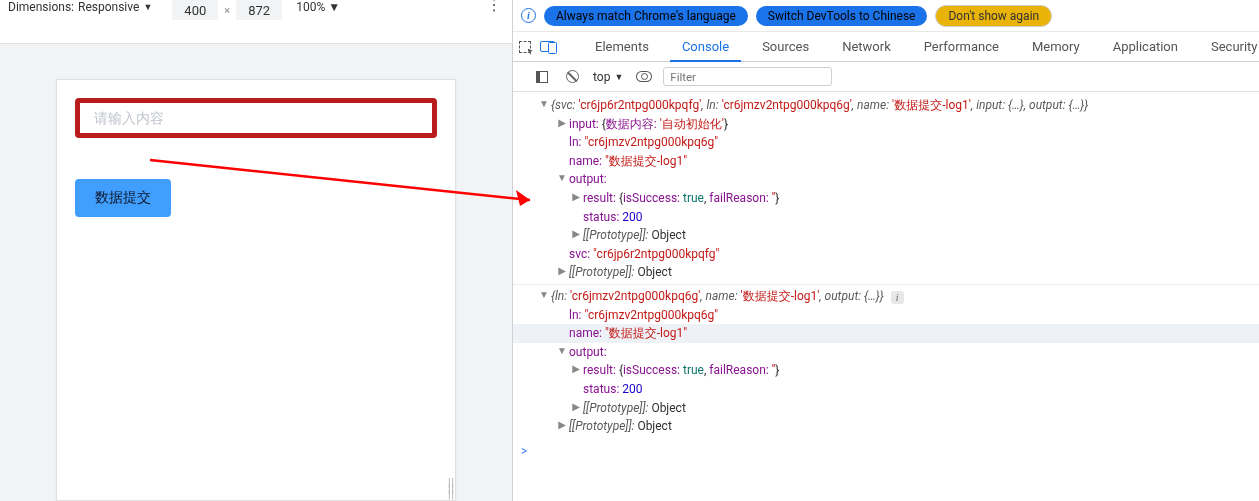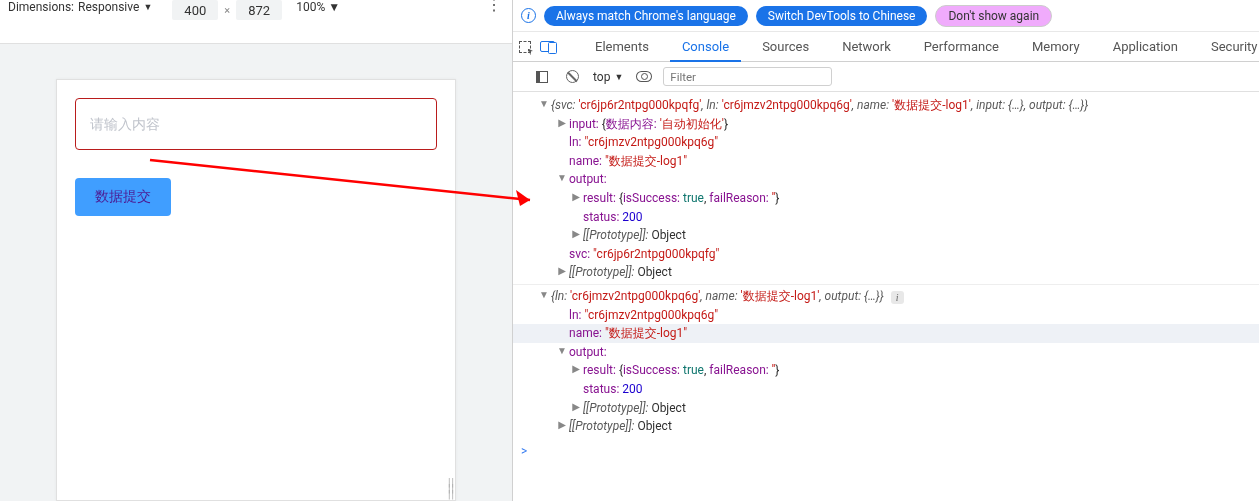--- a/index.html
+++ b/index.html
@@ -13,35 +13,35 @@
     .device-toolbar .dim-select .tri { font-size: 9px; }
     .device-toolbar .dims { display: flex; align-items: center; gap: 6px; margin-left: 20px; }
     .device-toolbar .dim-input { width: 46px; height: 20px; border: none; background: #f1f3f4; text-align: center; font-size: 13px; color: #333; border-radius: 2px; }
     .device-toolbar .times { color: #888; font-size: 11px; }
     .device-toolbar .zoom { display: flex; align-items: center; gap: 3px; margin-left: 14px; cursor: pointer; }
     .device-toolbar .dots { position: absolute; right: 10px; font-size: 16px; color: #555; cursor: pointer; line-height: 10px; }
 
     .preview-stage { flex: 1; display: flex; flex-direction: column; align-items: center; padding-top: 35px; position: relative; overflow: hidden; }
     .device-frame { width: 400px; flex: 1; background: #fff; border: 1px solid #e0e0e0; box-shadow: 0 0 3px rgba(0,0,0,0.05); padding: 18px; }
 
-    .text-input { width: 100%; height: 52px; border: 1px solid #b91c1c; border-radius: 4px; padding: 0 14px; font-size: 14px; color: #606266; margin-bottom: 28px; }
+    .text-input { width: 100%; height: 40px; border: 5px solid #b91c1c; border-radius: 4px; padding: 0 14px; font-size: 14px; color: #606266; margin-bottom: 41px; }
     .text-input::placeholder { color: #c0c4cc; }
 
-    .submit-btn { background: #409eff; color: #4c1d95; border: none; border-radius: 4px; padding: 10px 20px; font-size: 14px; cursor: pointer; }
+    .submit-btn { background: #409eff; color: #0f172a; border: none; border-radius: 4px; padding: 10px 20px; font-size: 14px; cursor: pointer; }
 
     .resize-handle { position: absolute; right: 57px; bottom: 3px; color: #aaa; font-size: 10px; letter-spacing: 1px; user-select: none; line-height: 6px; }
 
     
     .right-pane { position: absolute; left: 513px; top: 0; right: 0; height: 501px; background: #fff; display: flex; flex-direction: column; }
 
     .yellow-banner { height: 32px; background: #fff; display: flex; align-items: center; padding: 0 8px; font-size: 12.5px; color: #202124; gap: 8px; border-bottom: 1px solid #e8e8e8; }
     .yellow-banner .info-icon { width: 15px; height: 15px; border-radius: 50%; border: 1.5px solid #1a73e8; display: inline-flex; align-items: center; justify-content: center; color: #1a73e8; font-size: 10px; font-family: Georgia, serif; font-style: italic; font-weight: bold; }
     .pill { border-radius: 12px; padding: 3px 12px; font-size: 12px; cursor: pointer; white-space: nowrap; }
-    .pill.blue { background: #1a73e8; color: #ffffff; }
-    .pill.outline { background: #f0abfc; border: 1px solid #ccc; color: #333; }
+    .pill.blue { background: #1a73e8; color: #000000; }
+    .pill.outline { background: #eab308; border: 1px solid #ccc; color: #333; }
 
     .devtools-tabs { height: 30px; border-bottom: 1px solid #d0d0d0; display: flex; align-items: stretch; font-size: 13px; color: #555; padding-left: 6px; gap: 9px; }
     .devtools-tabs .icon-btn { width: 26px; display: flex; align-items: center; justify-content: center; cursor: pointer; color: #555; }
     .devtools-tabs .icon-btn.active-blue { color: #1a73e8; }
     .devtools-tabs .sep { width: 1px; background: #d0d0d0; margin: 6px 5px; }
     .devtools-tabs .tab { padding: 0 12px; display: flex; align-items: center; cursor: pointer; }
     .devtools-tabs .tab.active { color: #1a73e8; border-bottom: 2px solid #1a73e8; margin-bottom: -1px; }
 
     .console-toolbar { height: 30px; border-bottom: 1px solid #e0e0e0; display: flex; align-items: center; font-size: 12px; color: #333; padding: 0 18px; gap: 8px; }
     .console-toolbar .icon-btn { width: 22px; display: flex; align-items: center; justify-content: center; cursor: pointer; color: #555; }

